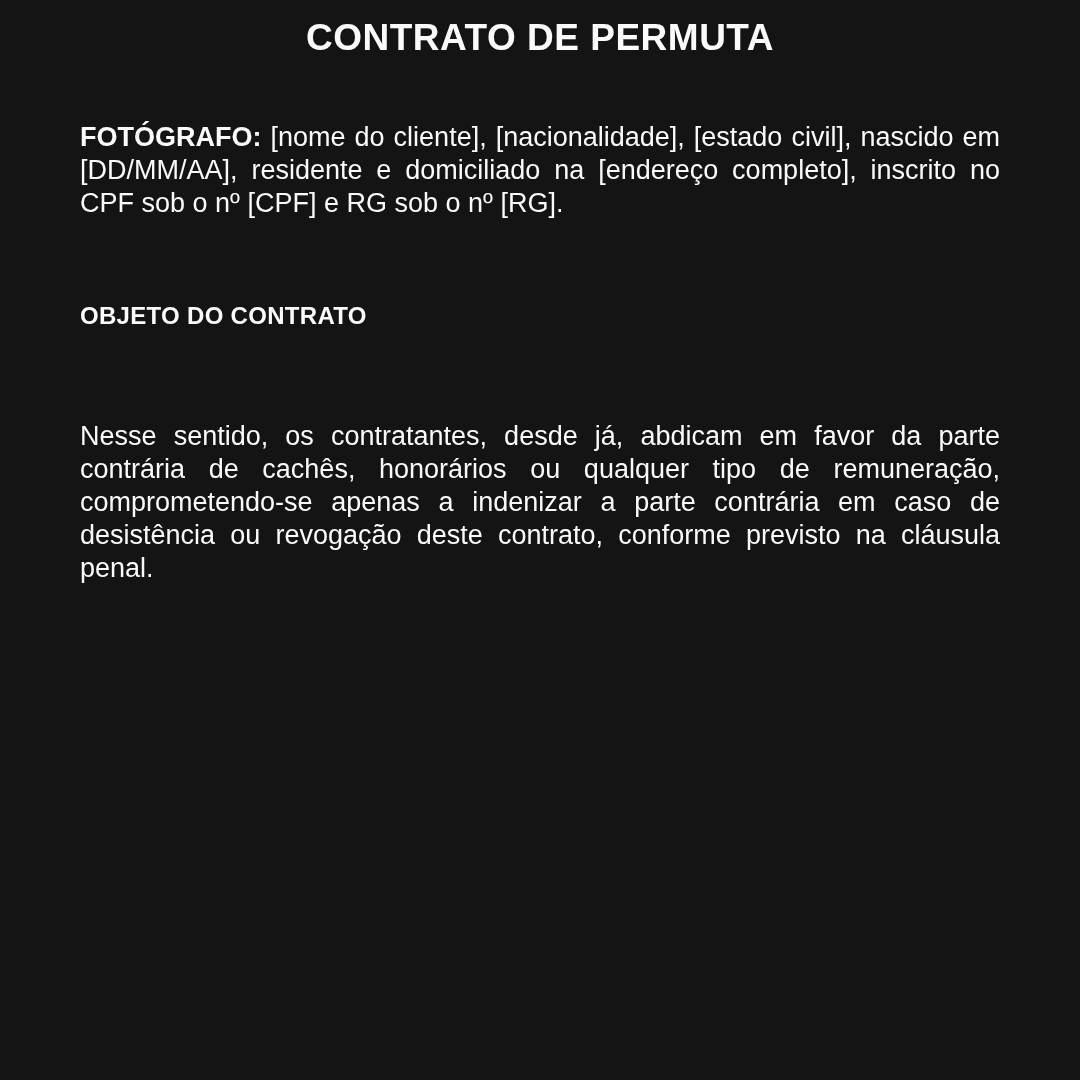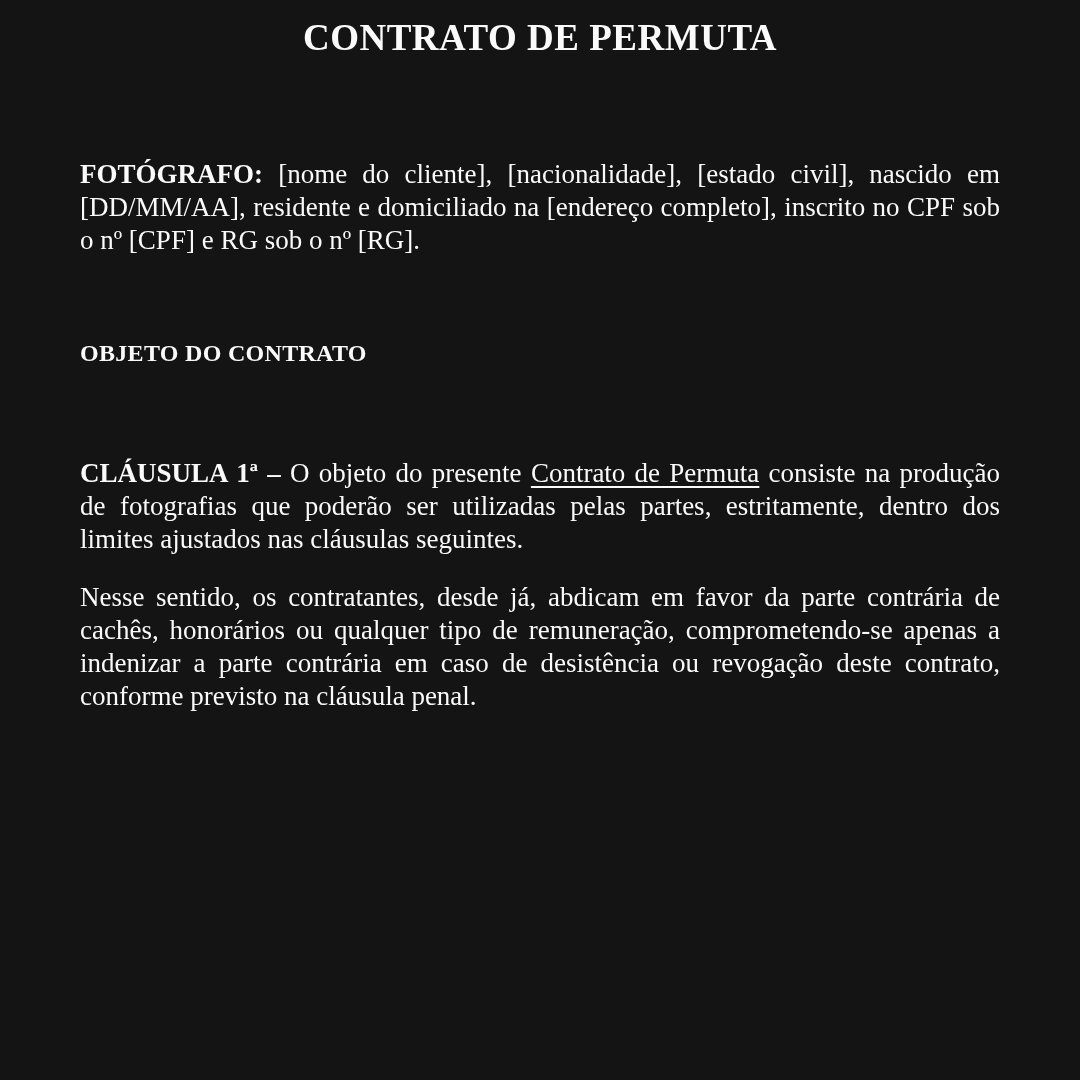--- a/index.html
+++ b/index.html
@@ -7,40 +7,40 @@
     background: var(--background, #141414);
   }
   .page {
     position: relative;
     width: 1080px;
     height: 1080px;
     overflow: hidden;
     margin: 0 auto;
     background: var(--background, #141414);
     color: var(--text, #fafafa);
-    font-family: Liberation Serif, serif;
+    font-family: Liberation Sans, sans-serif;
     padding: 16px 80px 0 80px;
   }
   .title {
     font-size: 37px;
     line-height: 44px;
     font-weight: 700;
     text-align: center;
     letter-spacing: 0.5px;
   }
   .subtitle {
     font-size: 31px;
     line-height: 38px;
     font-weight: 700;
     text-align: center;
     margin-top: 20px;
     letter-spacing: 0.5px;
   }
   .body-text {
-    margin-top: 98px;
+    margin-top: 61px;
   }
   .body-text p {
     font-size: 27px;
     line-height: 33px;
     text-align: justify;
     margin-bottom: 25px;
   }
   .body-text p strong {
     font-weight: 700;
   }
@@ -68,19 +68,18 @@
 
 
   <div class="body-text">
 
     <p><strong>FOTÓGRAFO:</strong> <span>[nome do cliente], [nacionalidade], [estado civil], nascido em [DD/MM/AA], residente e domiciliado na [endereço completo], inscrito no CPF sob o nº [CPF] e RG sob o nº [RG].</span></p>
 
 
 
     <h3 class="section-heading">OBJETO DO CONTRATO</h3>
 
-    <p><strong>CLÁUSULA 1ª –</strong> <span>O objeto do presente</span> <u>Contrato de Permuta</u> <span>consiste na produção de fotografias que poderão ser utilizadas pelas partes, estritamente, dentro dos limites ajustados nas cláusulas seguintes.</span></p>
 
     <p>Nesse sentido, os contratantes, desde já, abdicam em favor da parte contrária de cachês, honorários ou qualquer tipo de remuneração, comprometendo-se apenas a indenizar a parte contrária em caso de desistência ou revogação deste contrato, conforme previsto na cláusula penal.</p>
 
   </div>
 
 </div>
 
 </body></html>

